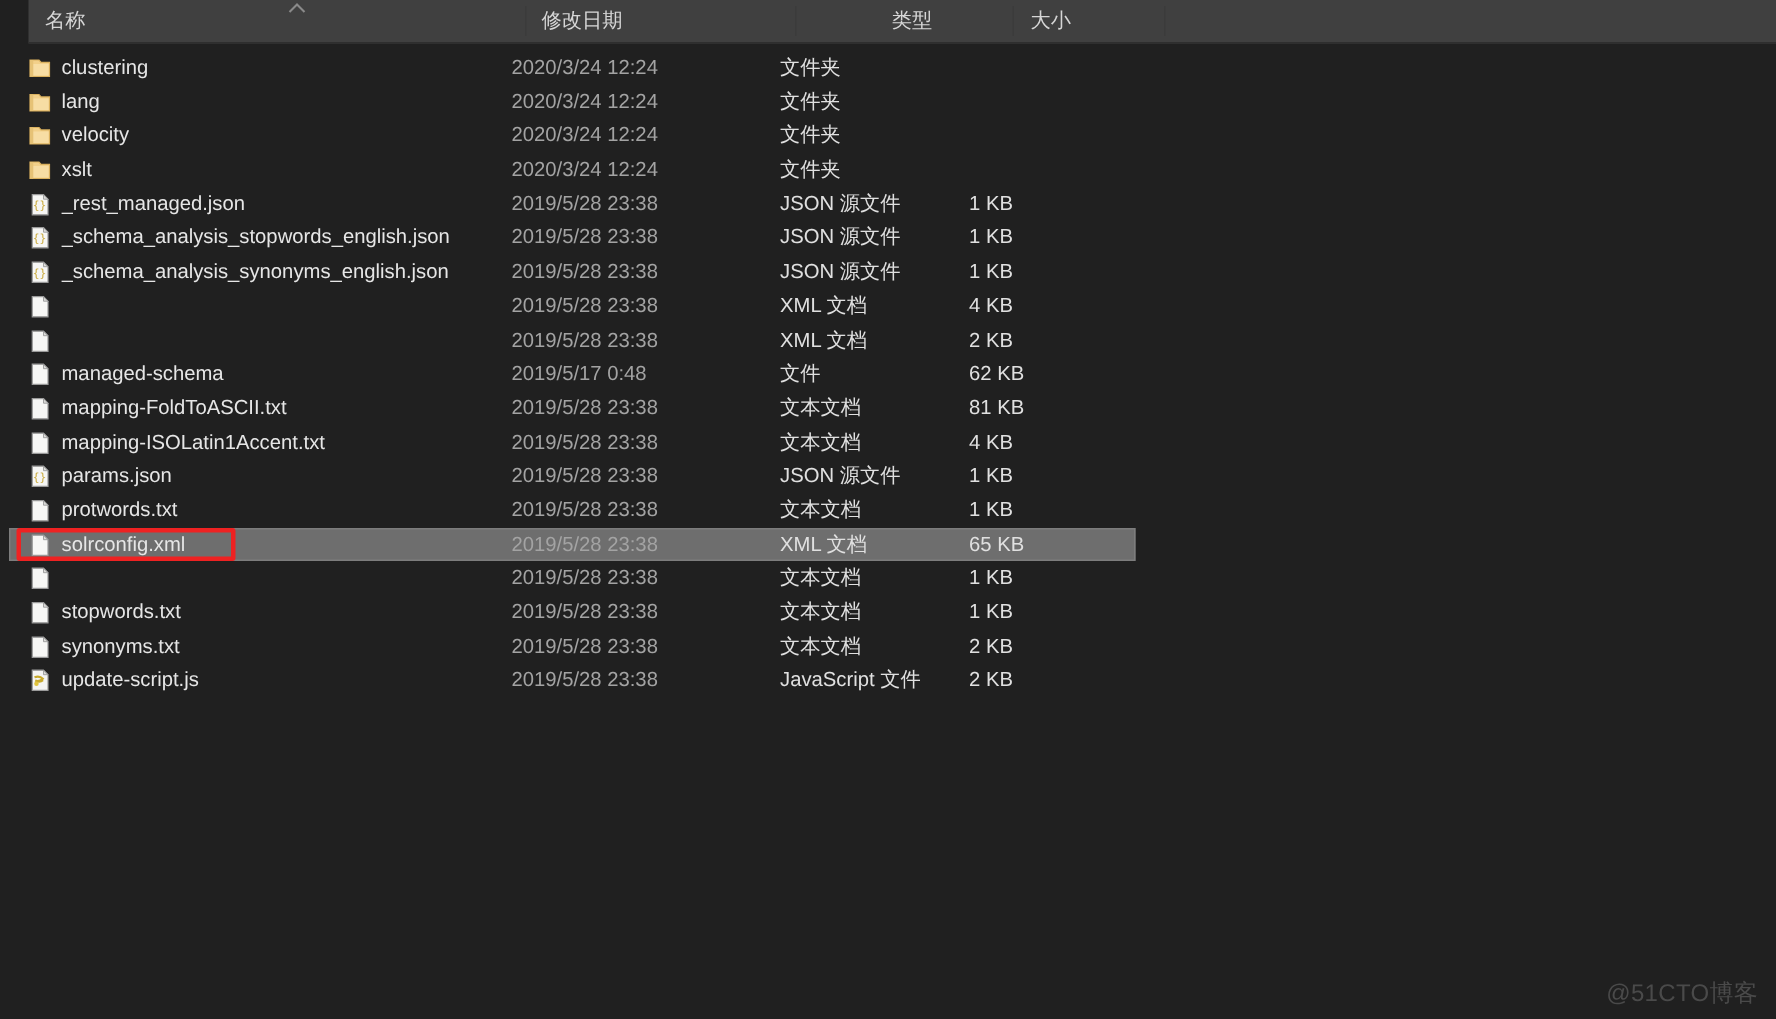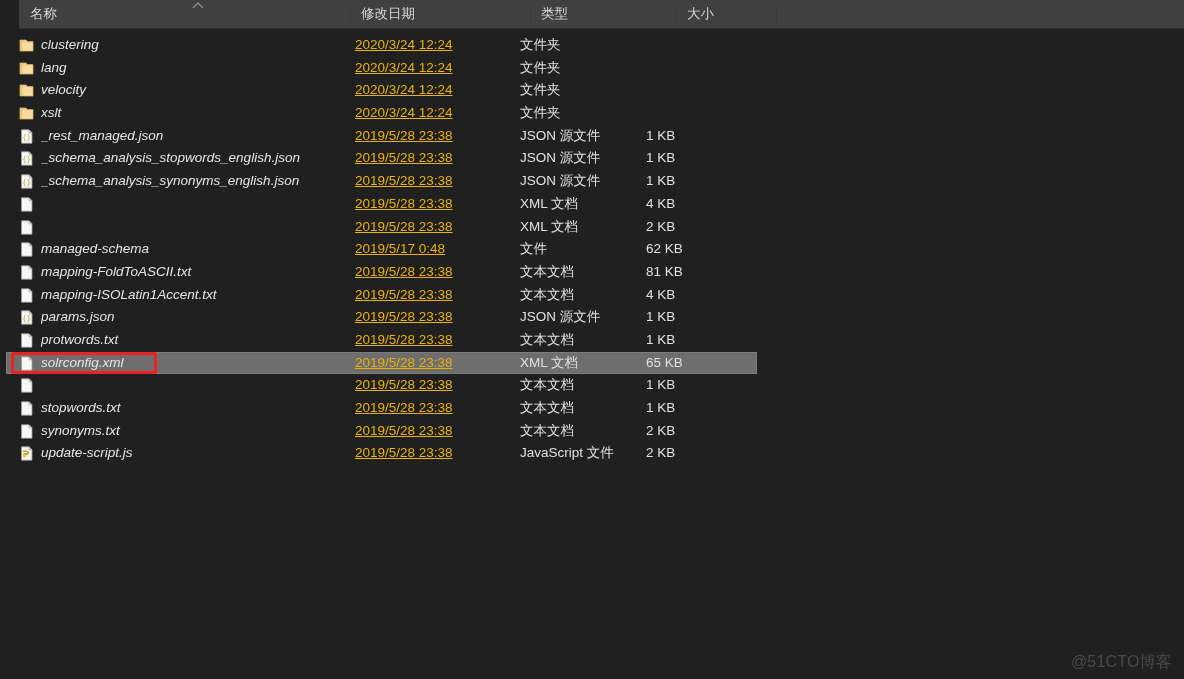--- a/index.html
+++ b/index.html
@@ -96,22 +96,22 @@
   .cell {
     position: absolute;
     top: 0;
     height: 22.7px;
     line-height: 22px;
     font-size: 13.5px;
     white-space: nowrap;
     overflow: hidden;
     color: #e6e6e6;
   }
-  .c-name  { left: 41px;  width: 290px; font-style: italic; }
-  .c-date  { left: 355px; width: 170px; color: #eab308; text-decoration: underline; }
+  .c-name  { left: 41px;  width: 290px; }
+  .c-date  { left: 341px; width: 170px; color: #a3a3a3; }
   .c-type  { left: 520px; width: 130px; color: #e0e0e0; }
   .c-size  { left: 646px; width: 104px; text-align: left; color: #e0e0e0; }
 
   
   .icon-wrap {
     position: absolute;
     left: 18px;
     top: 3px;
     width: 17px;
     height: 17px;
@@ -152,21 +152,21 @@
     <div id="sort-indicator">
       <svg width="16" height="9" viewBox="0 0 16 9" aria-hidden="true">
         <path d="M3 7 L8 2 L13 7" fill="none" stroke="#8a8a8a" stroke-width="1.4"></path>
       </svg>
     </div>
     <div class="col-sep" style="left:331px;"></div>
 
     <div class="col-head" id="head-date" style="left:331px; width:180px;">修改日期</div>
     <div class="col-sep" style="left:511px;"></div>
 
-    <div class="col-head" id="head-type" style="left:511px; width:145px;">类型</div>
+    <div class="col-head" id="head-type" style="left:511px; width:145px;text-align:center;">类型</div>
     <div class="col-sep" style="left:656px;"></div>
 
     <div class="col-head" id="head-size" style="left:656px; width:101px;padding-left:12px;">大小</div>
     <div class="col-sep" style="left:757px;"></div>
   </div>
 
   <div id="file-list">
       <div class="file-row">
         <span class="icon-wrap">
           <svg width="17" height="17" viewBox="0 0 17 17">

